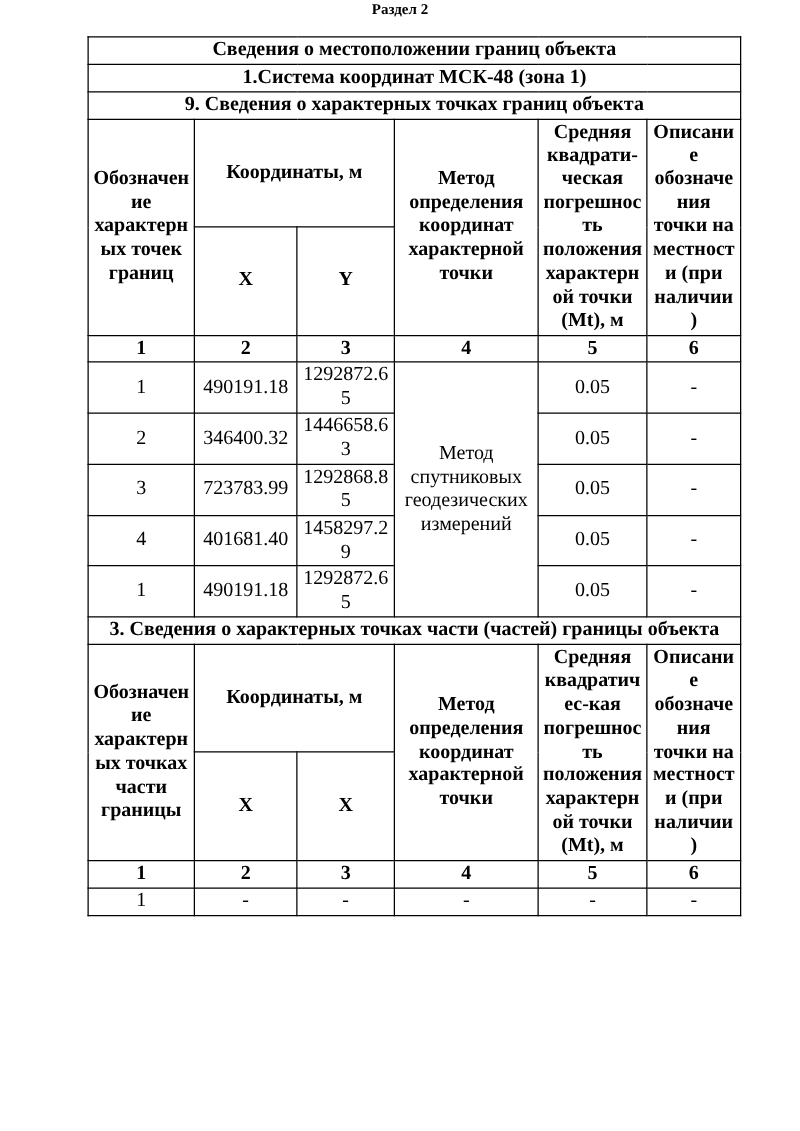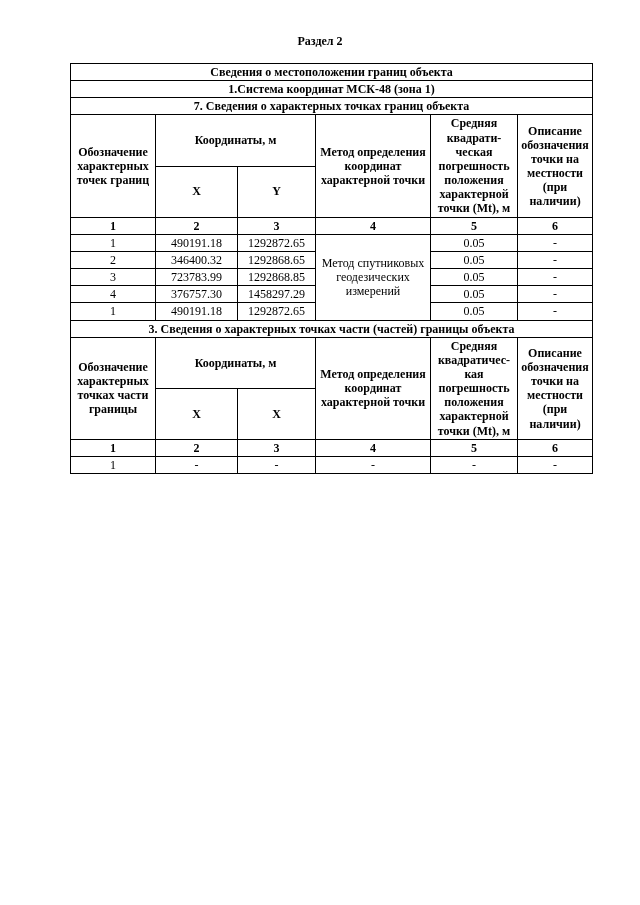--- a/index.html
+++ b/index.html
@@ -9,34 +9,33 @@
     width: 640px;
     height: 905px;
     overflow: hidden;
     font-family: "Liberation Serif", "DejaVu Serif", serif;
     color: #000000;
   }
   .page {
     width: 640px;
     height: 905px;
     box-sizing: border-box;
-    padding-top: 34px;
   }
   .doc-heading {
     text-align: center;
     font-weight: bold;
     font-size: 12px;
     margin-bottom: 14px;
   }
   table.doc-table {
     border-collapse: collapse;
     table-layout: fixed;
     margin-left: 70px;
     width: 522px;
-    font-size: 12px;
+    font-size: 16px;
     line-height: 1.18;
   }
   table.doc-table td {
     border: 1px solid #000000;
     padding: 1px 3px;
     vertical-align: middle;
     word-wrap: break-word;
     text-align: center;
   }
   td.left { text-align: left; }
@@ -63,21 +62,21 @@
 
       <tr>
         <td colspan="6" class="b">Сведения о местоположении границ объекта</td>
       </tr>
 
       <tr>
         <td colspan="6" class="b left">1.Система координат МСК-48 (зона 1)</td>
       </tr>
 
       <tr>
-        <td colspan="6" class="b left">7. Сведения о характерных точках границ объекта</td>
+        <td colspan="6" class="b left">9. Сведения о характерных точках границ объекта</td>
       </tr>
 
       <tr>
         <td rowspan="2" class="b">Обозначение характерных точек границ</td>
         <td colspan="2" class="b">Координаты, м</td>
         <td rowspan="2" class="b">Метод определения координат характерной точки</td>
         <td rowspan="2" class="b">Средняя квадрати-ческая погрешность положения характерной точки (Mt), м</td>
         <td rowspan="2" class="b">Описание обозначения точки на местности (при наличии)</td>
       </tr>
 
@@ -100,36 +99,36 @@
         <td>490191.18</td>
         <td>1292872.65</td>
         <td rowspan="5">Метод спутниковых геодезических измерений</td>
         <td>0.05</td>
         <td>-</td>
       </tr>
 
       <tr class="data-row">
         <td>2</td>
         <td>346400.32</td>
-        <td>1292868.65</td>
+        <td>1446658.63</td>
         <td>0.05</td>
         <td>-</td>
       </tr>
 
       <tr class="data-row">
         <td>3</td>
         <td>723783.99</td>
         <td>1292868.85</td>
         <td>0.05</td>
         <td>-</td>
       </tr>
 
       <tr class="data-row">
         <td>4</td>
-        <td>376757.30</td>
+        <td>401681.40</td>
         <td>1458297.29</td>
         <td>0.05</td>
         <td>-</td>
       </tr>
 
       <tr class="data-row">
         <td>1</td>
         <td>490191.18</td>
         <td>1292872.65</td>
         <td>0.05</td>

